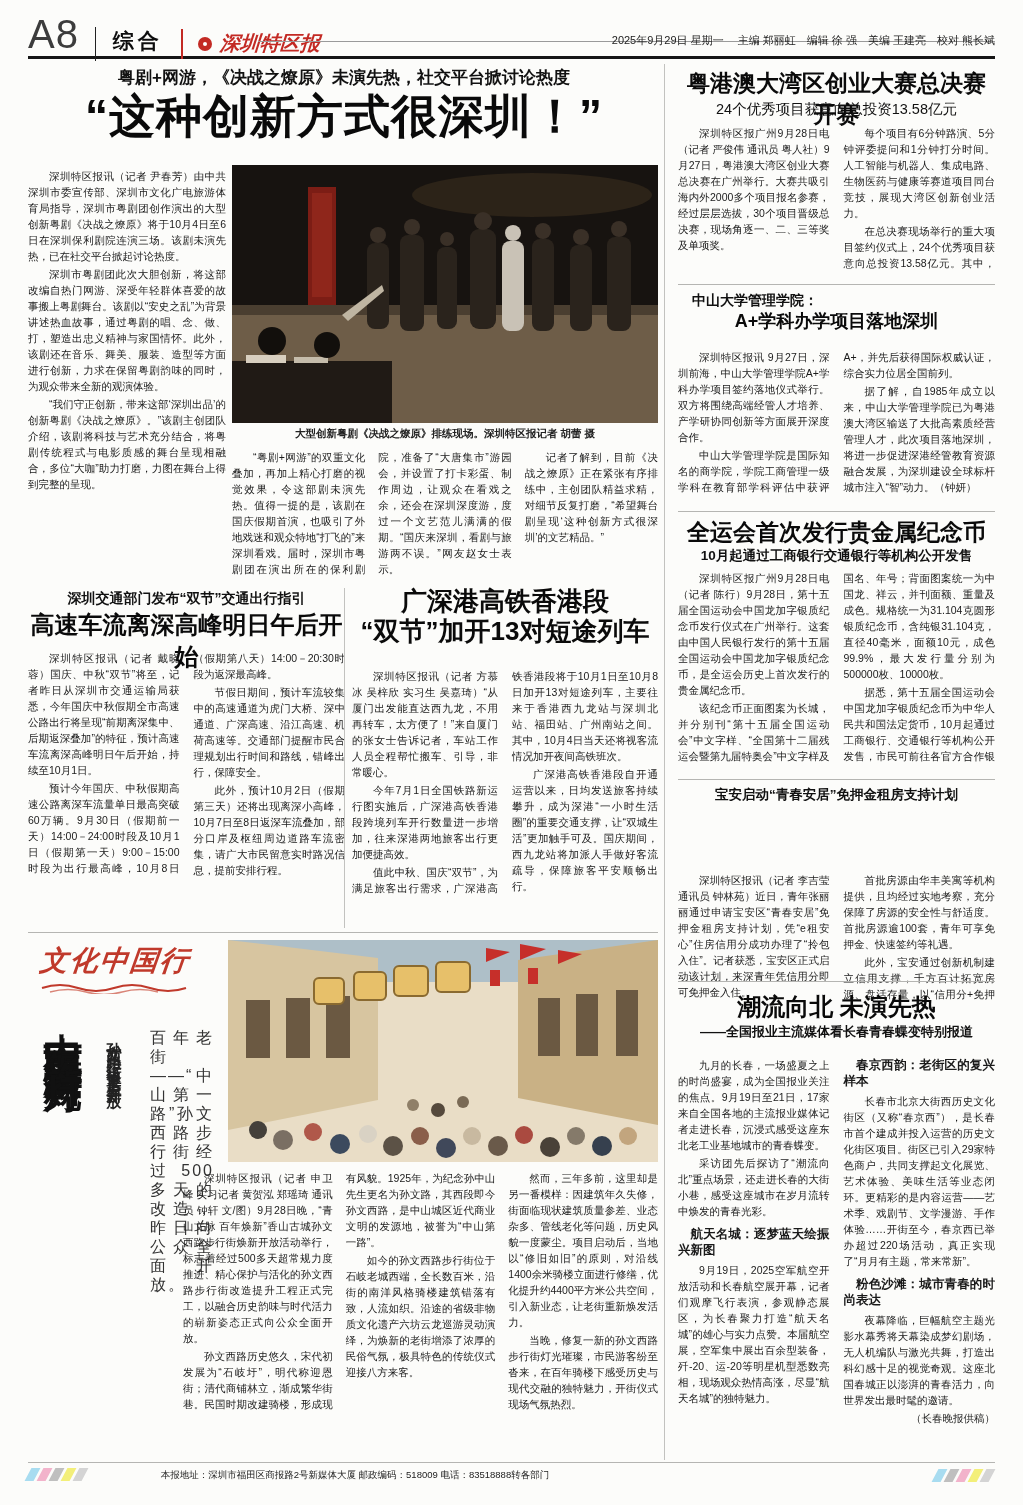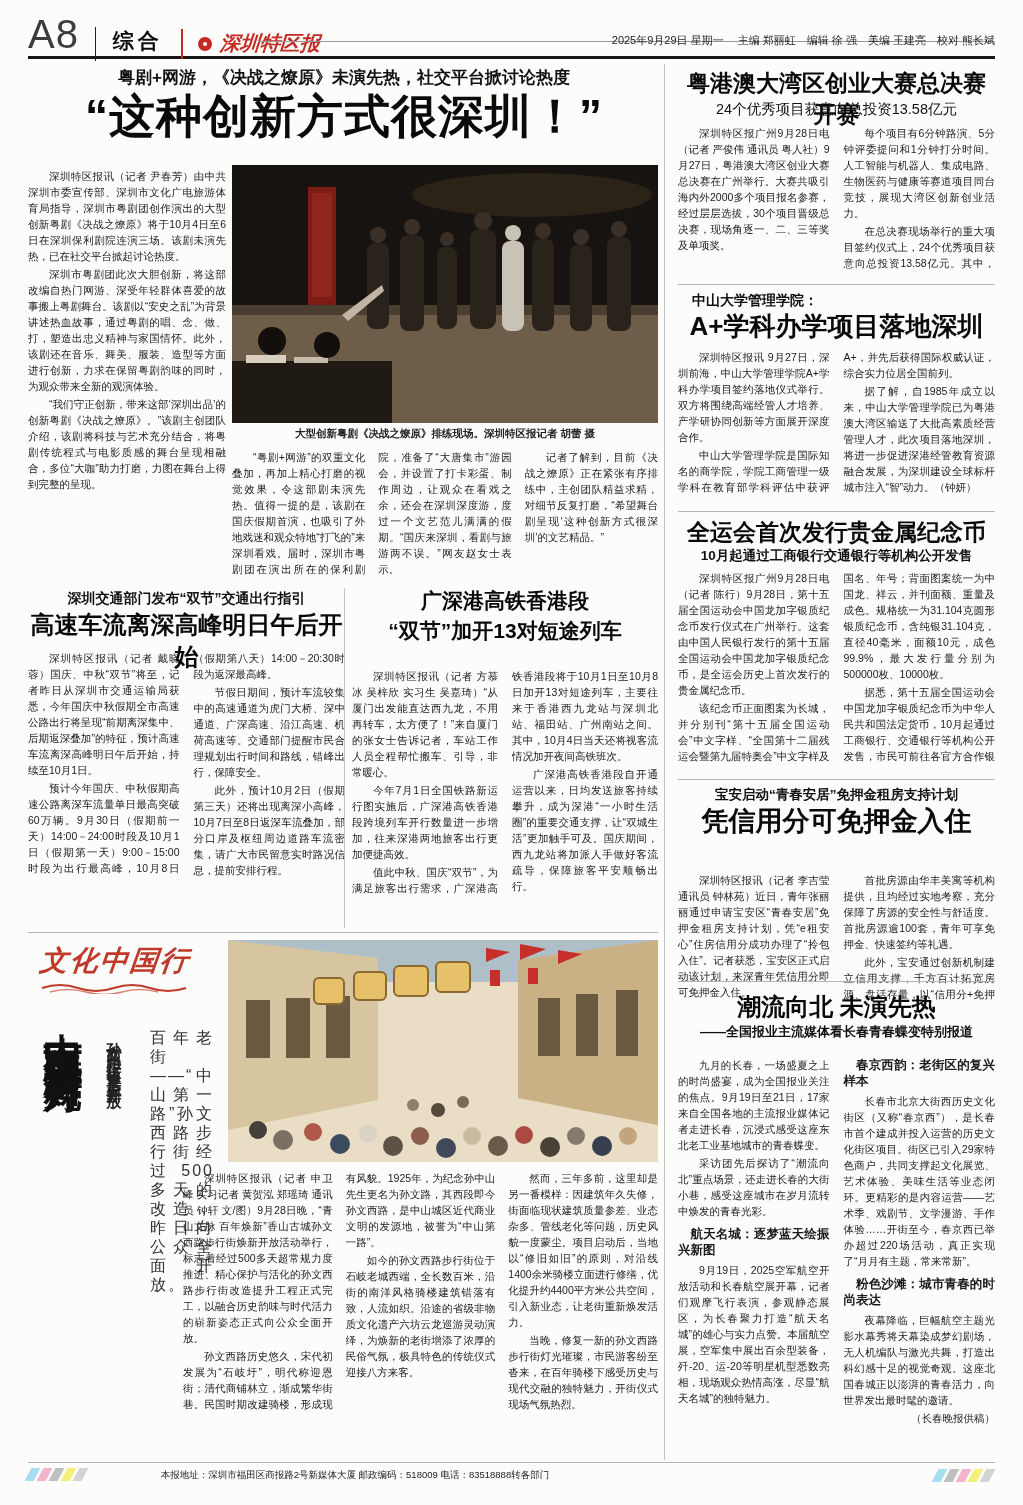--- a/index.html
+++ b/index.html
@@ -35,21 +35,21 @@
   .main-head{top:86px;left:28px;width:632px;font-size:46px;letter-spacing:1px;}
   .main-leftcol{top:168px;left:28px;width:198px;height:412px;}
   .main-photo{top:165px;left:232px;width:426px;height:258px;background:#14100d;}
   .main-caption{top:427px;left:232px;width:426px;font-size:10.5px;font-weight:700;color:#222;display:flex;justify-content:center;}
   .main-below{top:449px;left:232px;width:426px;height:131px;}
 
   
   .traffic-kicker{top:590px;left:28px;width:317px;font-size:14px;}
   .traffic-head{top:609px;left:28px;width:317px;font-size:24px;}
   .traffic-body{top:650px;left:28px;width:317px;height:278px;}
-  .rail-head{top:586px;left:352px;width:306px;font-size:21px;line-height:30px;}
+  .rail-head{top:586px;left:352px;width:306px;font-size:26px;line-height:30px;}
   .rail-body{top:668px;left:352px;width:306px;height:260px;}
   .mid-rule-v{left:344px;top:588px;height:340px;}
   .mid-rule-h{top:932px;left:28px;width:630px;}
   .col-rule-v{left:664px;top:64px;height:1396px;}
 
   
   .culture-logo{top:942px;left:40px;width:170px;height:58px;color:#c0392b;}
   .culture-txt{font-size:28px;font-weight:900;font-style:italic;letter-spacing:2px;transform:skewX(-6deg);display:inline-block;}
   .feat-headline{top:1002px;left:36px;height:462px;writing-mode:vertical-rl;font-size:39px;font-weight:900;letter-spacing:4px;}
   .feat-sub{top:1030px;left:104px;height:330px;writing-mode:vertical-rl;font-size:15px;font-weight:700;letter-spacing:4px;color:#222;}
@@ -57,21 +57,21 @@
   .feat-photo{top:940px;left:228px;width:430px;height:222px;background:#e7dcc5;}
   .feat-body{top:1170px;left:183px;width:475px;height:290px;}
 
   
   .r{left:678px;width:317px;}
   .contest-head{top:68px;font-size:23px;}
   .contest-sub{top:100px;font-size:14.5px;text-align:center;font-weight:400;}
   .contest-body{top:125px;height:155px;}
   .r-rule1{top:284px;}
   .univ-kicker{top:292px;font-size:14px;font-weight:700;text-indent:1em;text-align:left;}
-  .univ-head{top:309px;font-size:26px;}
+  .univ-head{top:309px;font-size:18px;}
   .univ-body{top:349px;height:158px;}
   .r-rule2{top:511px;}
   .coin-head{top:517px;font-size:23px;}
   .coin-sub{top:547px;font-size:13.5px;font-weight:700;text-align:center;}
   .coin-body{top:570px;height:205px;}
   .r-rule3{top:779px;}
   .housing-kicker{top:786px;font-size:13.5px;}
   .housing-head{top:803px;font-size:27px;}
   .housing-body{top:872px;height:133px;}
   .r-rule4{top:981px;}
@@ -279,21 +279,20 @@
   <h2 class="abs r bigline coin-head">全运会首次发行贵金属纪念币</h2>
   <div class="abs r coin-sub">10月起通过工商银行交通银行等机构公开发售</div>
   <div class="abs r body-txt cols2 coin-body">
       <p>深圳特区报广州9月28日电（记者 陈行）9月28日，第十五届全国运动会中国龙加字银质纪念币发行仪式在广州举行。这套由中国人民银行发行的第十五届全国运动会中国龙加字银质纪念币，是全运会历史上首次发行的贵金属纪念币。</p>
       <p>该纪念币正面图案为长城，并分别刊“第十五届全国运动会”中文字样、“全国第十二届残运会暨第九届特奥会”中文字样及国名、年号；背面图案统一为中国龙、祥云，并刊面额、重量及成色。规格统一为31.104克圆形银质纪念币，含纯银31.104克，直径40毫米，面额10元，成色99.9%，最大发行量分别为500000枚、10000枚。</p>
       <p>据悉，第十五届全国运动会中国龙加字银质纪念币为中华人民共和国法定货币，10月起通过工商银行、交通银行等机构公开发售，市民可前往各官方合作银行网点咨询交易时间、兑换方式等具体事宜，共同迎接这届体育盛会的到来。</p>
     </div>
   <div class="abs r rule-h r-rule3"></div>
 
   <div class="abs r kicker housing-kicker">宝安启动“青春安居”免押金租房支持计划</div>
-  <h2 class="abs r bigline housing-head">凭信用分可免押金入住</h2>
   <div class="abs r body-txt cols2 housing-body">
       <p>深圳特区报讯（记者 李吉莹 通讯员 钟林苑）近日，青年张丽丽通过申请宝安区“青春安居”免押金租房支持计划，凭“e租安心”住房信用分成功办理了“拎包入住”。记者获悉，宝安区正式启动该计划，来深青年凭信用分即可免押金入住。</p>
       <p>首批房源由华丰美寓等机构提供，且均经过实地考察，充分保障了房源的安全性与舒适度。首批房源逾100套，青年可享免押金、快速签约等礼遇。</p>
       <p>此外，宝安通过创新机制建立信用支撑，千方百计拓宽房源、盘活存量，以“信用分+免押金”模式，为来深青年提供更加友好、安心的住房服务，助力青年人才在深安居乐业。</p>
     </div>
   <div class="abs r rule-h r-rule4"></div>
 
   <h2 class="abs r bigline cc-head">潮流向北 未演先热</h2>
   <div class="abs r cc-sub">——全国报业主流媒体看长春青春蝶变特别报道</div>
   <div class="abs r body-txt cols2 cc-body">

